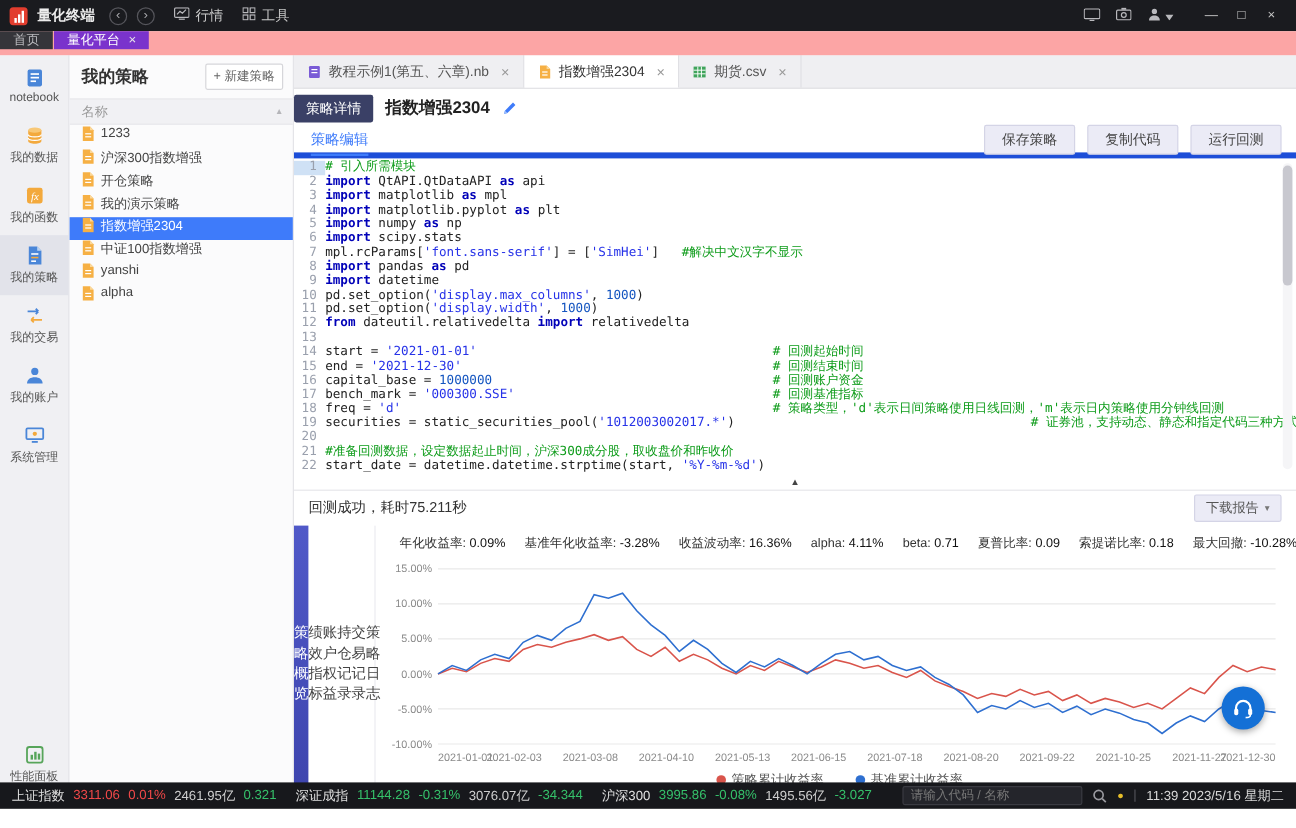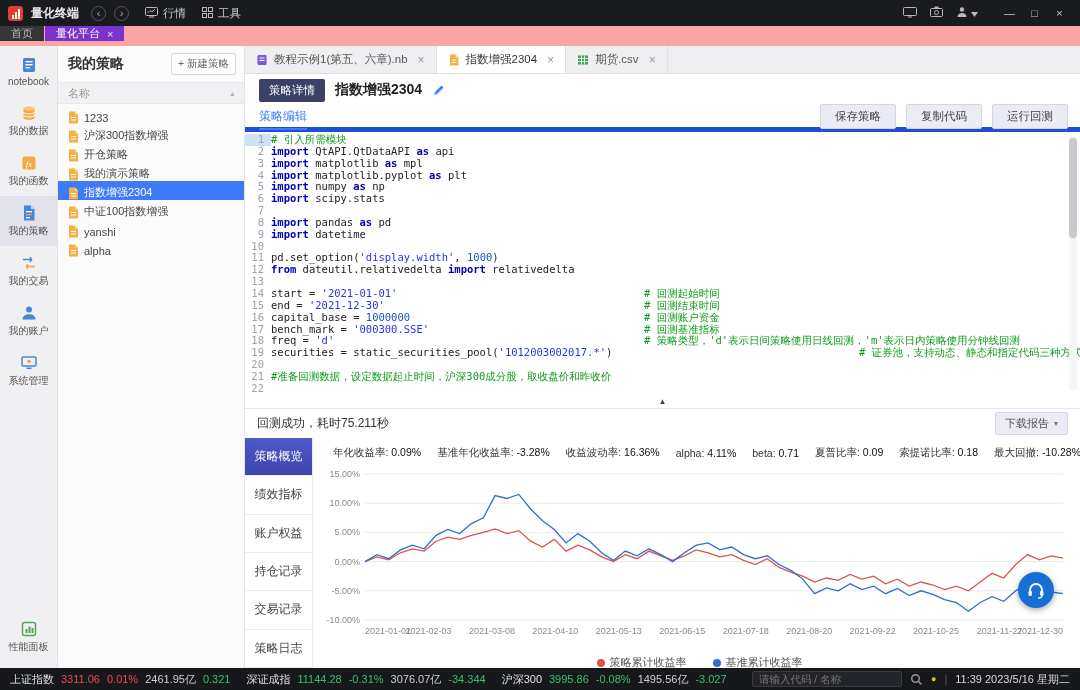--- a/index.html
+++ b/index.html
@@ -29,31 +29,31 @@
 .rail-label{font-size:10px;color:#555}
 .rail-bottom{padding-bottom:6px}
 
 .spanel{position:absolute;top:46px;bottom:22px;left:58px;width:187px;background:#fbfbfc;border-right:1px solid #e4e4e8}
 .sp-head{height:36px;display:flex;align-items:center;justify-content:space-between;padding:0 8px 0 10px}
 .sp-title{font-size:14px;font-weight:bold;color:#333}
 .sp-new{font-size:10.5px;color:#666;background:#fff;border:1px solid #d6d6da;border-radius:2px;padding:3px 6px;cursor:pointer}
 .sp-col{height:22px;background:#f1f1f4;border-top:1px solid #e8e8ec;border-bottom:1px solid #e8e8ec;display:flex;align-items:center;justify-content:space-between;padding:0 8px 0 10px;font-size:11px;color:#999}
 .sp-sort{font-size:7px;color:#b5b5b9}
 .slist{padding-top:1px}
-.sitem{height:19px;display:flex;align-items:flex-end;gap:5px;padding-left:10px;font-size:11px;color:#444;cursor:pointer;white-space:nowrap}
+.sitem{height:19px;display:flex;align-items:flex-start;gap:5px;padding-left:10px;font-size:11px;color:#444;cursor:pointer;white-space:nowrap}
 .sitem.selected{background:#3e7bfa;color:#fff}
 .file-ic{display:inline-flex}
 
 .main{position:absolute;top:46px;bottom:22px;left:245px;right:0;background:#fff;display:flex;flex-direction:column}
 .doctabs{height:28px;background:#efeff2;border-bottom:1px solid #e0e0e4;display:flex;align-items:stretch;flex:none}
 .dtab{display:flex;align-items:center;gap:6px;padding:0 11px;font-size:11.5px;color:#555;border-right:1px solid #e0e0e4;cursor:pointer}
 .dtab.active{background:#fff;color:#333}
 .dtab-close{color:#999;font-size:12px;margin-left:4px}
 .dtab-ic{display:inline-flex}
-.dethead{height:32px;display:flex;align-items:center;padding-left:14px;gap:10px;flex:none}
+.dethead{height:32px;display:flex;align-items:center;gap:10px;flex:none}
 .badge{background:#3a4066;color:#fff;font-size:11.5px;padding:4px 10px;border-radius:2px}
 .dettitle{font-size:14px;font-weight:bold;color:#222}
 .subtab{height:26px;display:flex;align-items:center;border-bottom:5px solid #1d4ed8;padding:0 12px 0 14px;flex:none}
 .edittab{position:relative;font-size:12px;color:#3e7bfa;height:26px;display:flex;align-items:center;cursor:pointer}
 .edittab:after{content:"";position:absolute;left:0;right:0;bottom:0;height:2px;background:#3e7bfa}
 .abtns{margin-left:auto;display:flex;gap:10px}
 .abtn{font-size:11.5px;color:#444;background:#ebebf6;border:1px solid #d4d4e6;border-radius:2px;padding:4px 14px;cursor:pointer;font-family:inherit}
 
 .editor{height:263px;position:relative;overflow:hidden;padding-top:2px;font-family:"DejaVu Sans Mono",monospace;font-size:10.5px;flex:none}
 .erow{display:flex;line-height:11.85px;height:11.85px}
@@ -65,31 +65,31 @@
 .tk-c{color:#0e9c1a}
 .tk-n2{color:#1455c0}
 .vscroll{position:absolute;top:4px;right:3px;width:8px;bottom:4px;background:#f5f5f7;border-radius:4px}
 .vthumb{position:absolute;top:2px;left:0;width:8px;height:100px;background:#c8c8cf;border-radius:4px;cursor:pointer}
 .collapsebar{height:13px;text-align:center;font-size:8px;color:#444;line-height:13px;cursor:pointer;flex:none}
 
 .rhead{height:30px;border-top:1px solid #e6e6ea;display:flex;align-items:center;padding:0 12px;font-size:12px;color:#333;flex:none}
 .dlbtn{margin-left:auto;font-size:11px;color:#555;background:#ebebf6;border:1px solid #d4d4e6;border-radius:2px;padding:3px 9px;cursor:pointer;display:flex;align-items:center;gap:5px;font-family:inherit}
 .caret{font-size:8px;color:#777}
 .rbody{flex:1;display:flex;min-height:0}
-.rtabs{width:68px;border-right:1px solid #ececf0;display:flex;flex-direction:column;flex:none}
+.rtabs{width:68px;border-right:1px solid #ececf0;display:flex;flex-direction:row;flex:none}
 .rtab{flex:1;display:flex;align-items:center;justify-content:center;font-size:12px;color:#444;border-bottom:1px solid #ececf0;cursor:pointer}
 .rtab.active{background:linear-gradient(#5059c8,#3d44ad);color:#fff}
 .chartcol{flex:1;min-width:0;padding:4px 0 0 6px;position:relative;overflow:hidden}
 .statsrow{height:22px;display:flex;align-items:center;gap:16px;padding-left:14px;font-size:10.5px;color:#333;white-space:nowrap;overflow:hidden}
 .stat b{font-weight:normal;color:#111}
-.legend{display:flex;justify-content:center;gap:26px;font-size:11px;color:#555;margin-top:14px}
+.legend{display:flex;justify-content:center;gap:26px;font-size:11px;color:#555;margin-top:1px}
 .lg-dot{display:inline-block;width:8px;height:8px;border-radius:50%;margin-right:5px;vertical-align:-1px}
 .floatbtn{position:absolute;right:26px;top:572px;width:36px;height:36px;border-radius:50%;background:#1470d6;box-shadow:0 2px 6px rgba(0,0,0,.35);display:flex;align-items:center;justify-content:center;cursor:pointer;z-index:5}
 
-.statusbar{position:absolute;left:0;right:0;bottom:0;height:22px;background:#17181c;display:flex;align-items:center;padding:0 10px;font-size:11px;z-index:10}
+.statusbar{position:absolute;left:0;right:0;bottom:16px;height:22px;background:#17181c;display:flex;align-items:center;padding:0 10px;font-size:11px;z-index:10}
 .ticker{display:flex;align-items:center;gap:7px;margin-right:16px;white-space:nowrap}
 .tk-name{color:#e0e0e0}
 .sb-right{margin-left:auto;display:flex;align-items:center;gap:8px}
 .sb-search{width:150px;height:16px;background:#24252b;border:1px solid #3a3b42;border-radius:2px;color:#ddd;font-size:10.5px;padding:0 6px;font-family:inherit}
 .sb-search::placeholder{color:#777}
 .sb-dot{color:#e6be2a;font-size:9px}
 .sb-sep{color:#55565c}
 .sb-clock{color:#d9d9d9}
 </style>
 </head>
@@ -426,31 +426,33 @@
         <div class="erow">
           <span class="lnum">5</span>
           <span class="cline"><span class="tk-k">import</span><span class="tk-p"> numpy </span><span class="tk-k">as</span><span class="tk-p"> np</span></span>
         </div>
         <div class="erow">
           <span class="lnum">6</span>
           <span class="cline"><span class="tk-k">import</span><span class="tk-p"> scipy.stats</span></span>
         </div>
         <div class="erow">
           <span class="lnum">7</span>
+          <span class="cline"><span class="tk-p">mpl.rcParams[</span><span class="tk-s">'font.sans-serif'</span><span class="tk-p">] = [</span><span class="tk-s">'SimHei'</span><span class="tk-p">]   </span><span class="tk-c">#解决中文汉字不显示</span></span>
         </div>
         <div class="erow">
           <span class="lnum">8</span>
           <span class="cline"><span class="tk-k">import</span><span class="tk-p"> pandas </span><span class="tk-k">as</span><span class="tk-p"> pd</span></span>
         </div>
         <div class="erow">
           <span class="lnum">9</span>
           <span class="cline"><span class="tk-k">import</span><span class="tk-p"> datetime</span></span>
         </div>
         <div class="erow">
           <span class="lnum">10</span>
+          <span class="cline"><span class="tk-p">pd.set_option(</span><span class="tk-s">'display.max_columns'</span><span class="tk-p">, </span><span class="tk-n2">1000</span><span class="tk-p">)</span></span>
         </div>
         <div class="erow">
           <span class="lnum">11</span>
           <span class="cline"><span class="tk-p">pd.set_option(</span><span class="tk-s">'display.width'</span><span class="tk-p">, </span><span class="tk-n2">1000</span><span class="tk-p">)</span></span>
         </div>
         <div class="erow">
           <span class="lnum">12</span>
           <span class="cline"><span class="tk-k">from</span><span class="tk-p"> dateutil.relativedelta </span><span class="tk-k">import</span><span class="tk-p"> relativedelta</span></span>
         </div>
         <div class="erow">
@@ -484,20 +486,21 @@
         <div class="erow">
           <span class="lnum">20</span>
           <span class="cline"></span>
         </div>
         <div class="erow">
           <span class="lnum">21</span>
           <span class="cline"><span class="tk-c">#准备回测数据，设定数据起止时间，沪深300成分股，取收盘价和昨收价</span></span>
         </div>
         <div class="erow">
           <span class="lnum">22</span>
+          <span class="cline"><span class="tk-p">start_date = datetime.datetime.strptime(start, </span><span class="tk-s">'%Y-%m-%d'</span><span class="tk-p">)</span></span>
         </div>
       </div>
     <div class="vscroll">
         <div class="vthumb"></div>
       </div>
   </div>
 
   <div class="collapsebar">▲</div>
 
   <div class="rhead">

